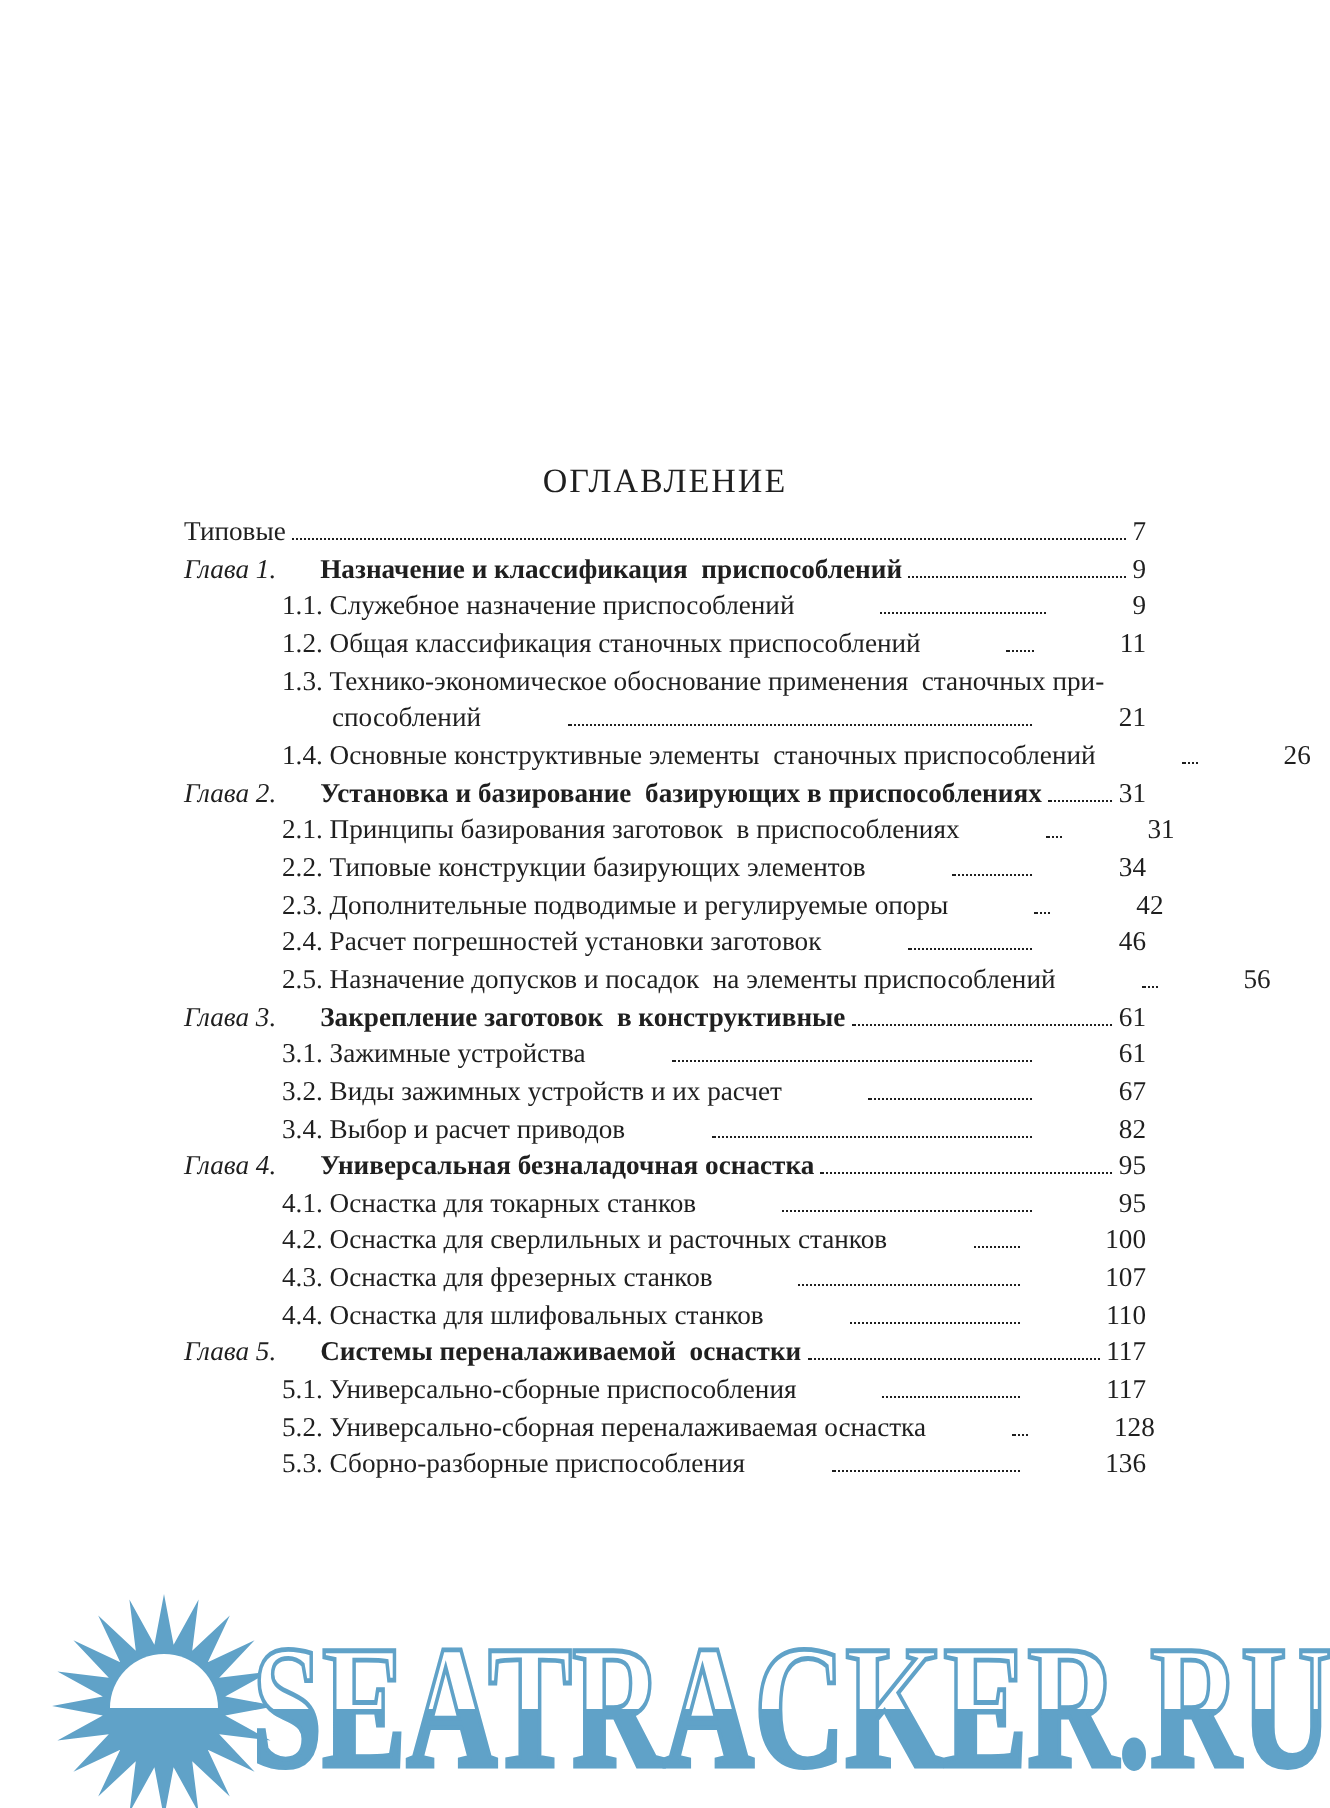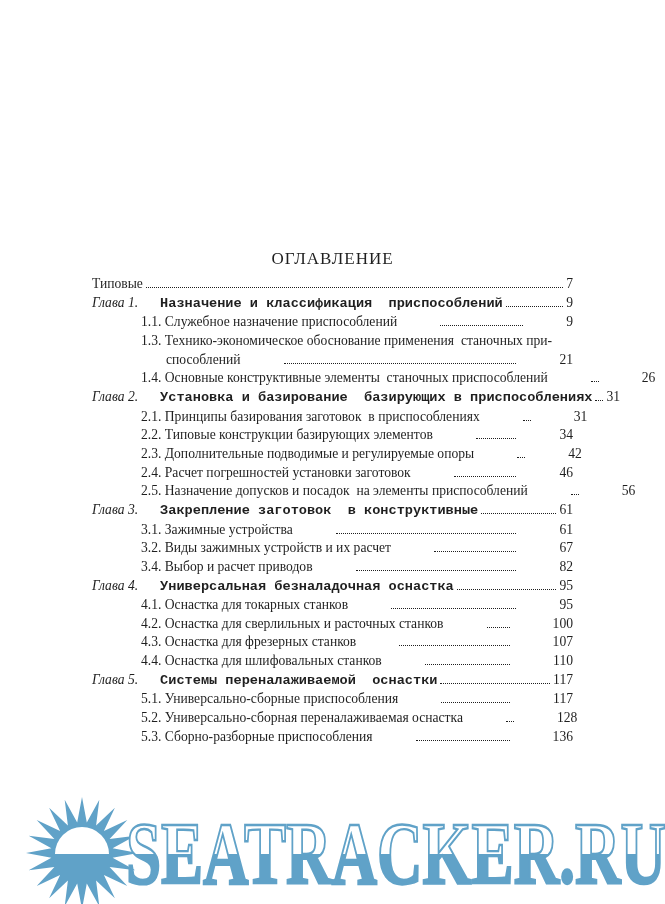--- a/index.html
+++ b/index.html
@@ -6,41 +6,41 @@
   body{
     width:665px;height:904px;
     background:#ffffff;
     position:relative;
     overflow:hidden;
     font-family:"Liberation Serif","DejaVu Serif",serif;
     color:#1f1f1f;
   }
   .content{
     position:absolute;
-    left:92px;top:249px;
+    left:92px;top:231px;
     width:481px;
   }
   .title{
     font-size:17px;
     font-weight:400;
     letter-spacing:1px;
     text-align:center;
     margin:0 0 6px 0;
   }
   .toc-row{
     display:flex;
     align-items:baseline;
     line-height:18.65px;
     font-size:13.6px;
   }
   .indent-1{padding-left:49px;gap:40px;}
   .indent-2{padding-left:74px;gap:40px;}
   .prefix{font-style:italic;padding-right:22px;white-space:pre;}
   .label{white-space:pre;}
-  .label.bold{font-weight:bold;font-family:Liberation Mono, monospace;}
+  .label.bold{font-weight:bold;}
   .leader{
     flex:1;
     min-width:8px;
     border-bottom:1.6px dotted #1f1f1f;
     margin:0 3px;
   }
   .pageno{white-space:pre;}
   .watermark{position:absolute;left:16px;top:786px;width:665px;height:118px;}
   .sun-svg{position:absolute;left:6px;top:7px;}
   .wm-text-svg{position:absolute;left:108px;top:4px;}
@@ -61,20 +61,26 @@
     <span class="prefix">Глава 1.</span>
     <span class="label bold">Назначение и классификация  приспособлений</span>
     <span class="leader"></span>
     <span class="pageno">9</span>
   </div>
       <div class="toc-row indent-1">
 
     <span class="label">1.1. Служебное назначение приспособлений</span>
     <span class="leader"></span>
     <span class="pageno">9</span>
+  </div>
+      <div class="toc-row indent-1">
+
+    <span class="label">1.2. Общая классификация станочных приспособлений</span>
+    <span class="leader"></span>
+    <span class="pageno">11</span>
   </div>
       <div class="toc-row indent-1">
 
     <span class="label">1.3. Технико-экономическое обоснование применения  станочных при-</span>
 
   </div>
       <div class="toc-row indent-2">
 
     <span class="label">способлений</span>
     <span class="leader"></span>

